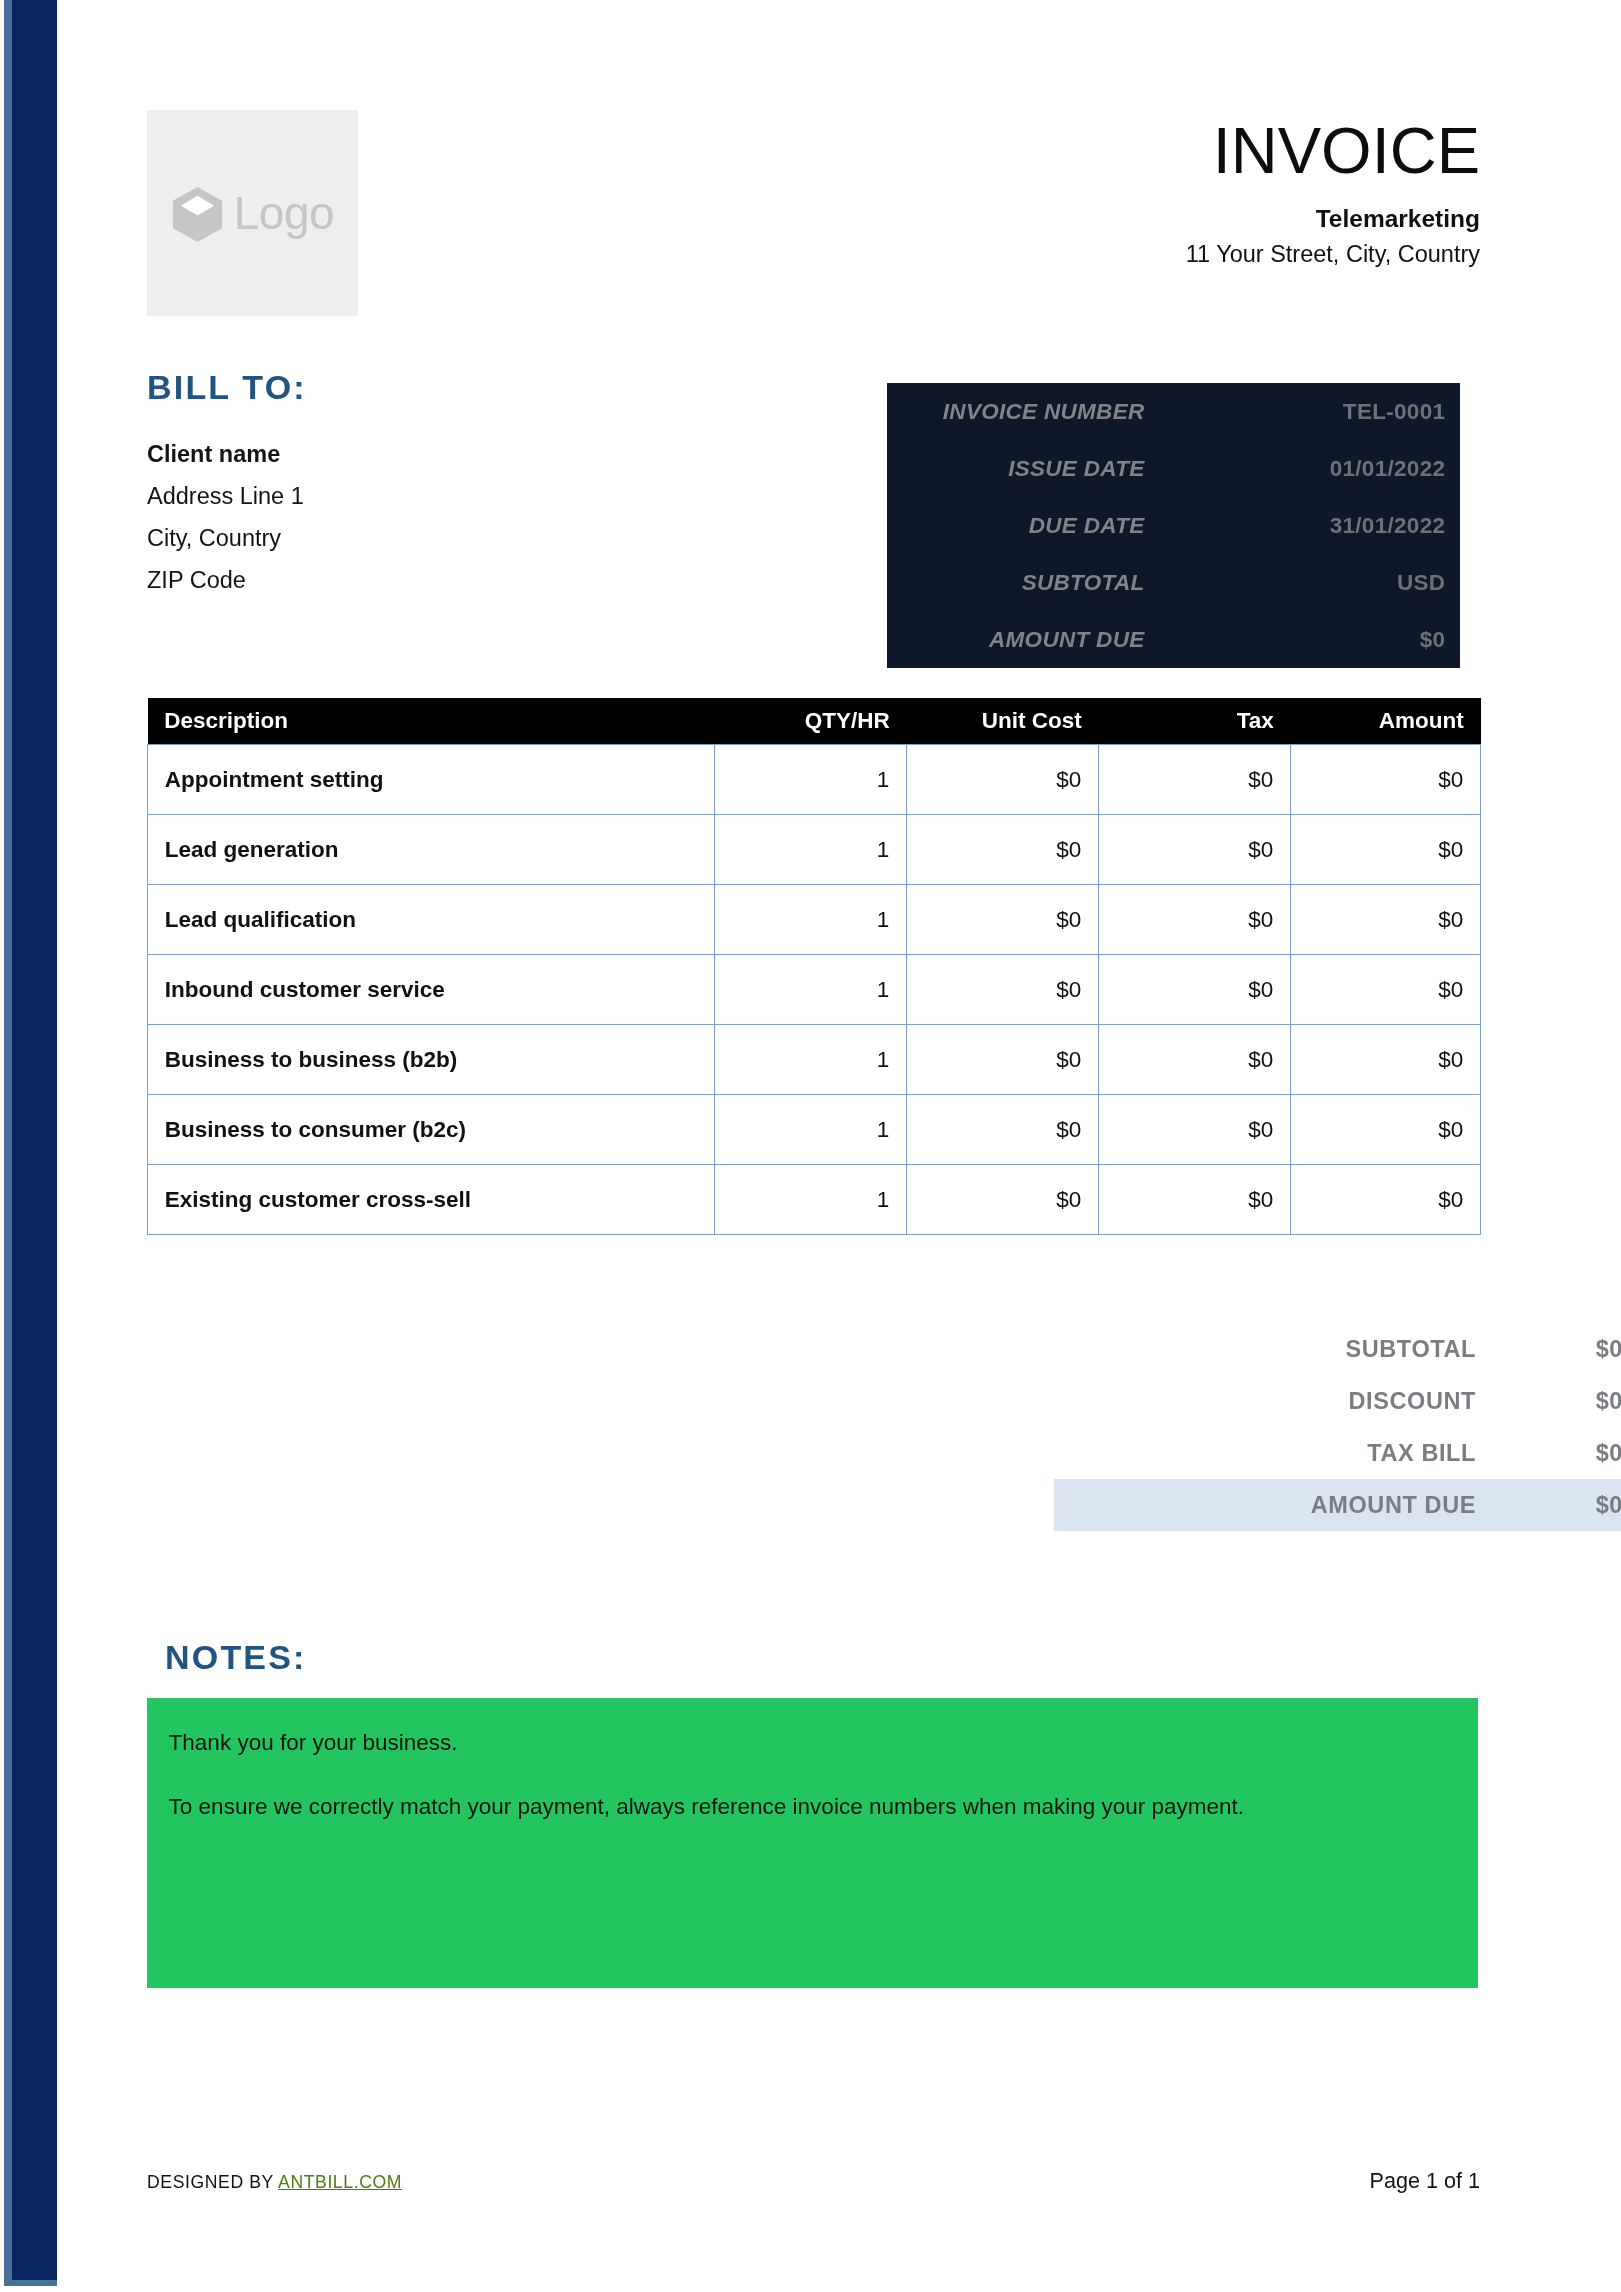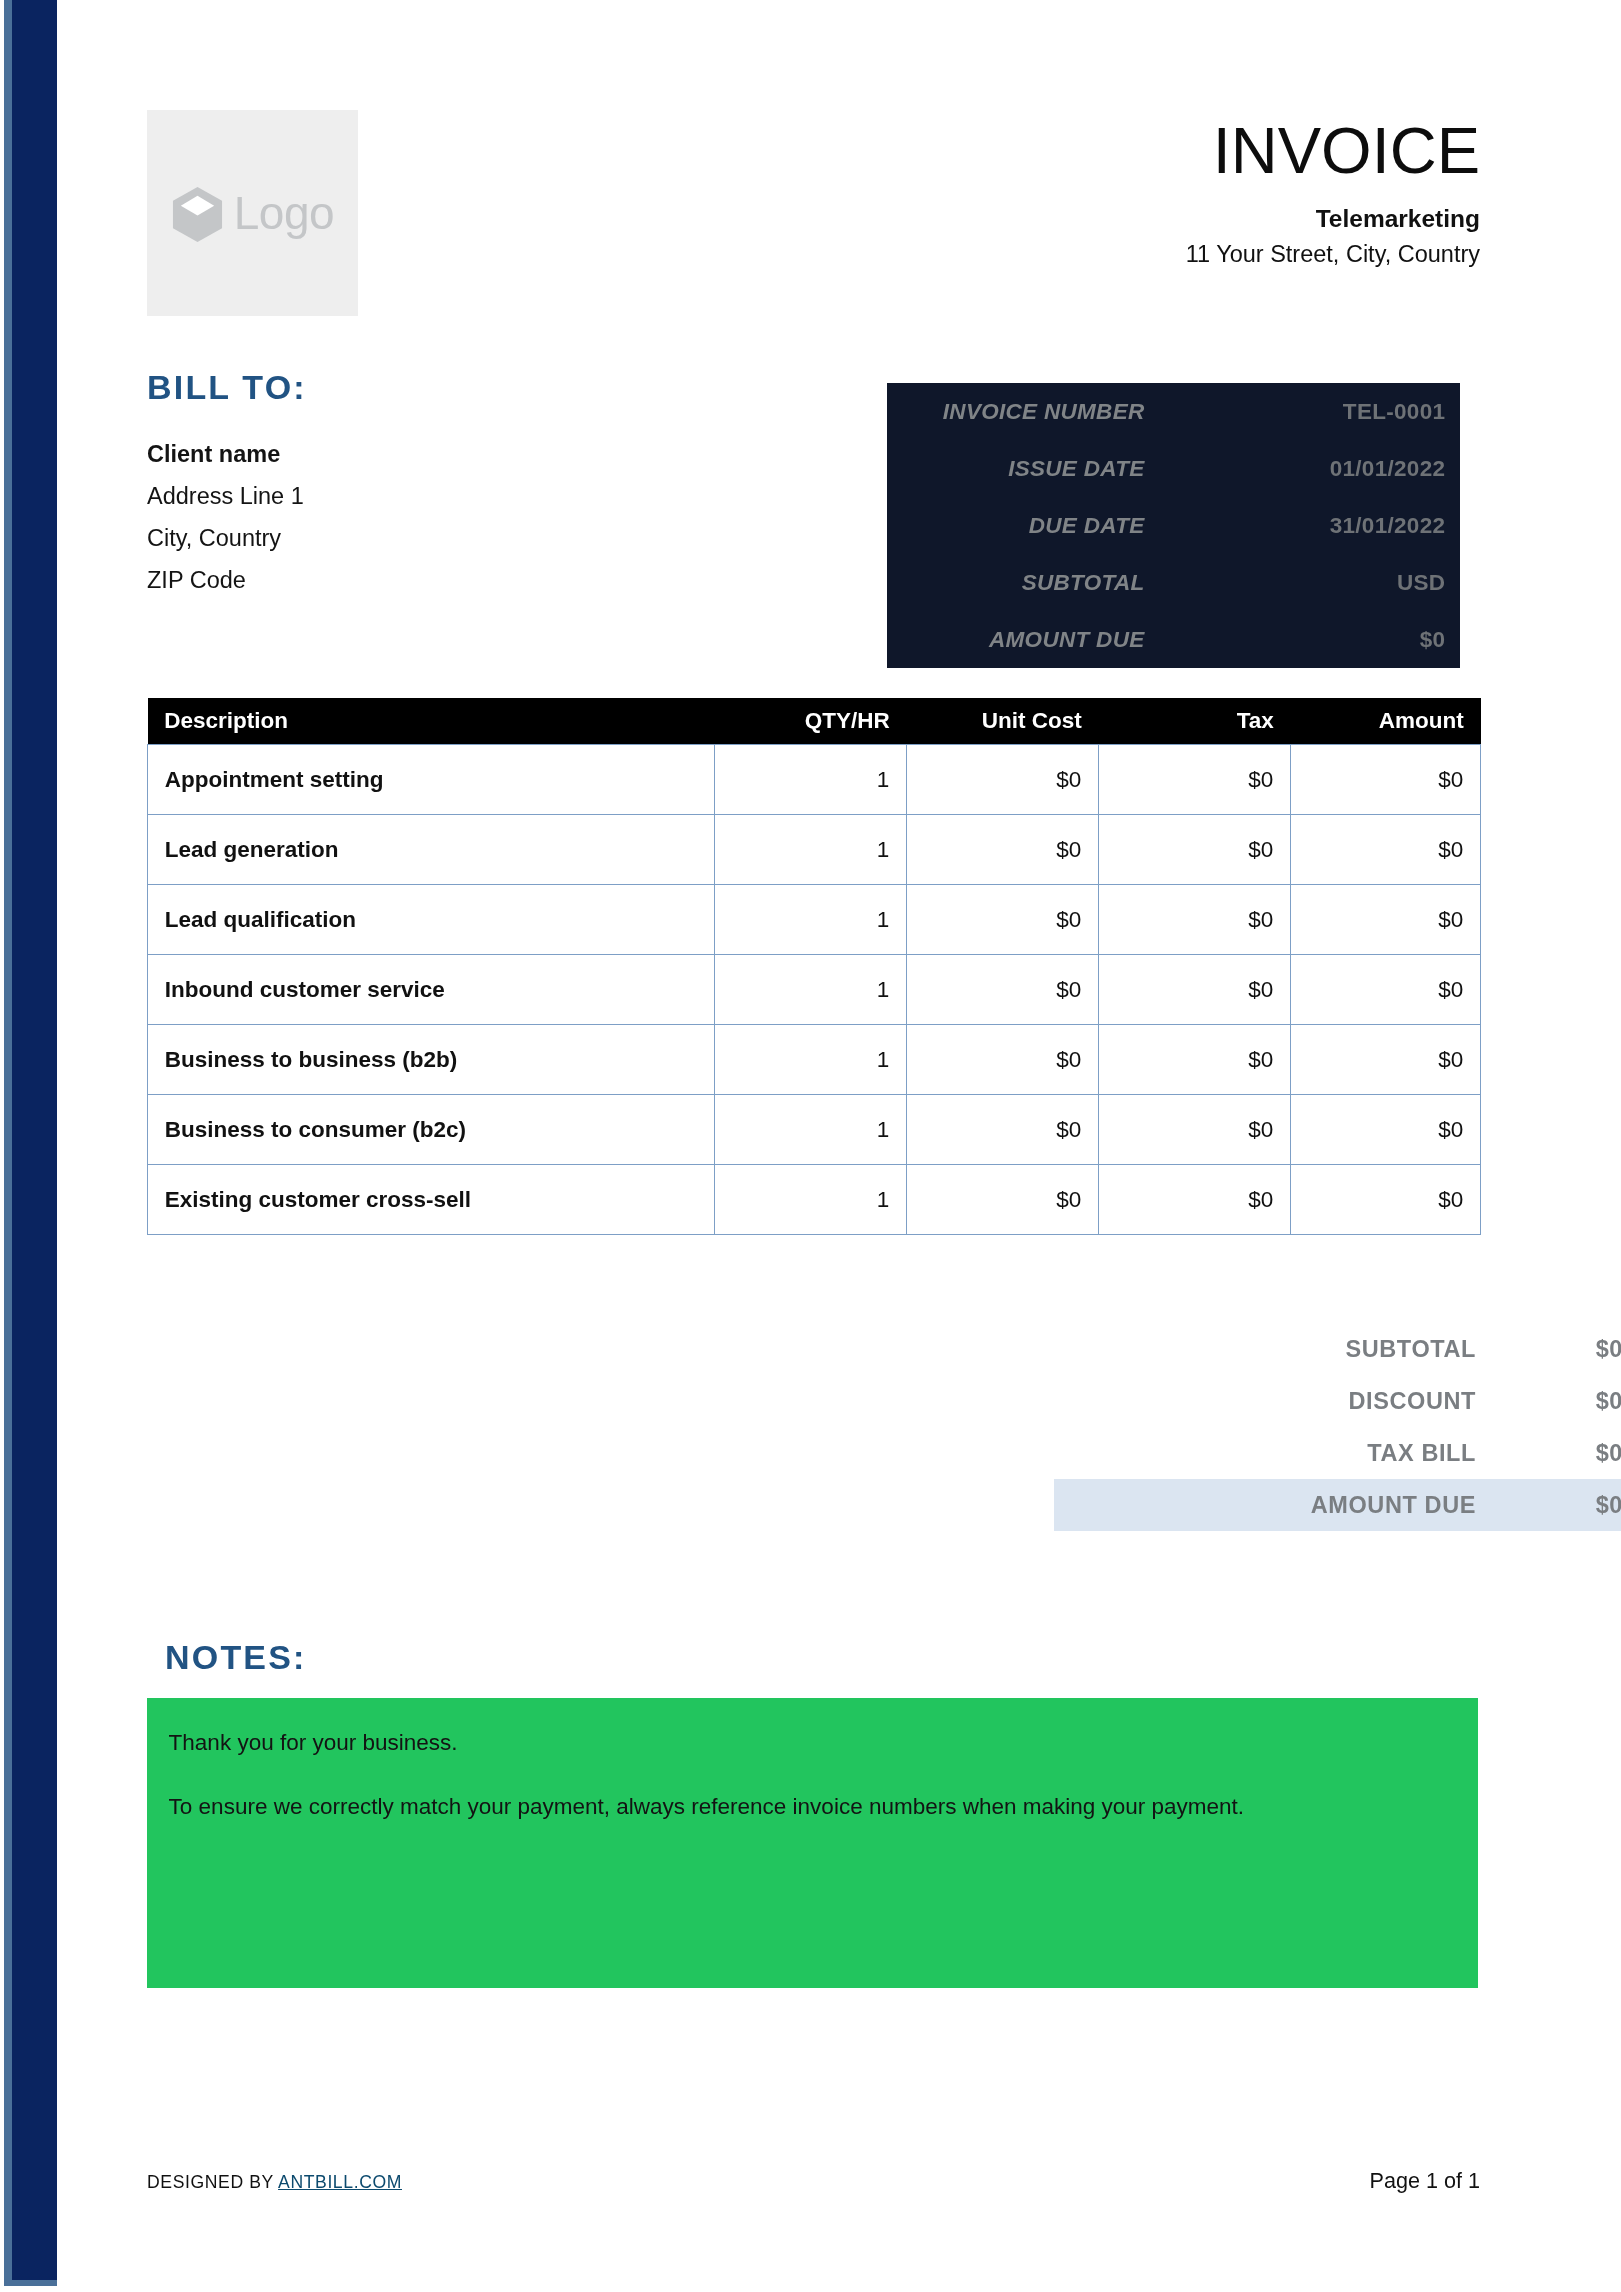--- a/index.html
+++ b/index.html
@@ -284,21 +284,21 @@
     display: flex;
     justify-content: space-between;
     align-items: baseline;
   }
   .designed {
     font-size: 17.6px;
     color: #111111;
     letter-spacing: 0.6px;
   }
   .designed a {
-    color: #0c4a6e;
+    color: #4d7c0f;
     text-decoration: underline;
   }
   .pageno {
     font-size: 21.6px;
     color: #111111;
   }
 </style>
 </head>
 <body>
 

